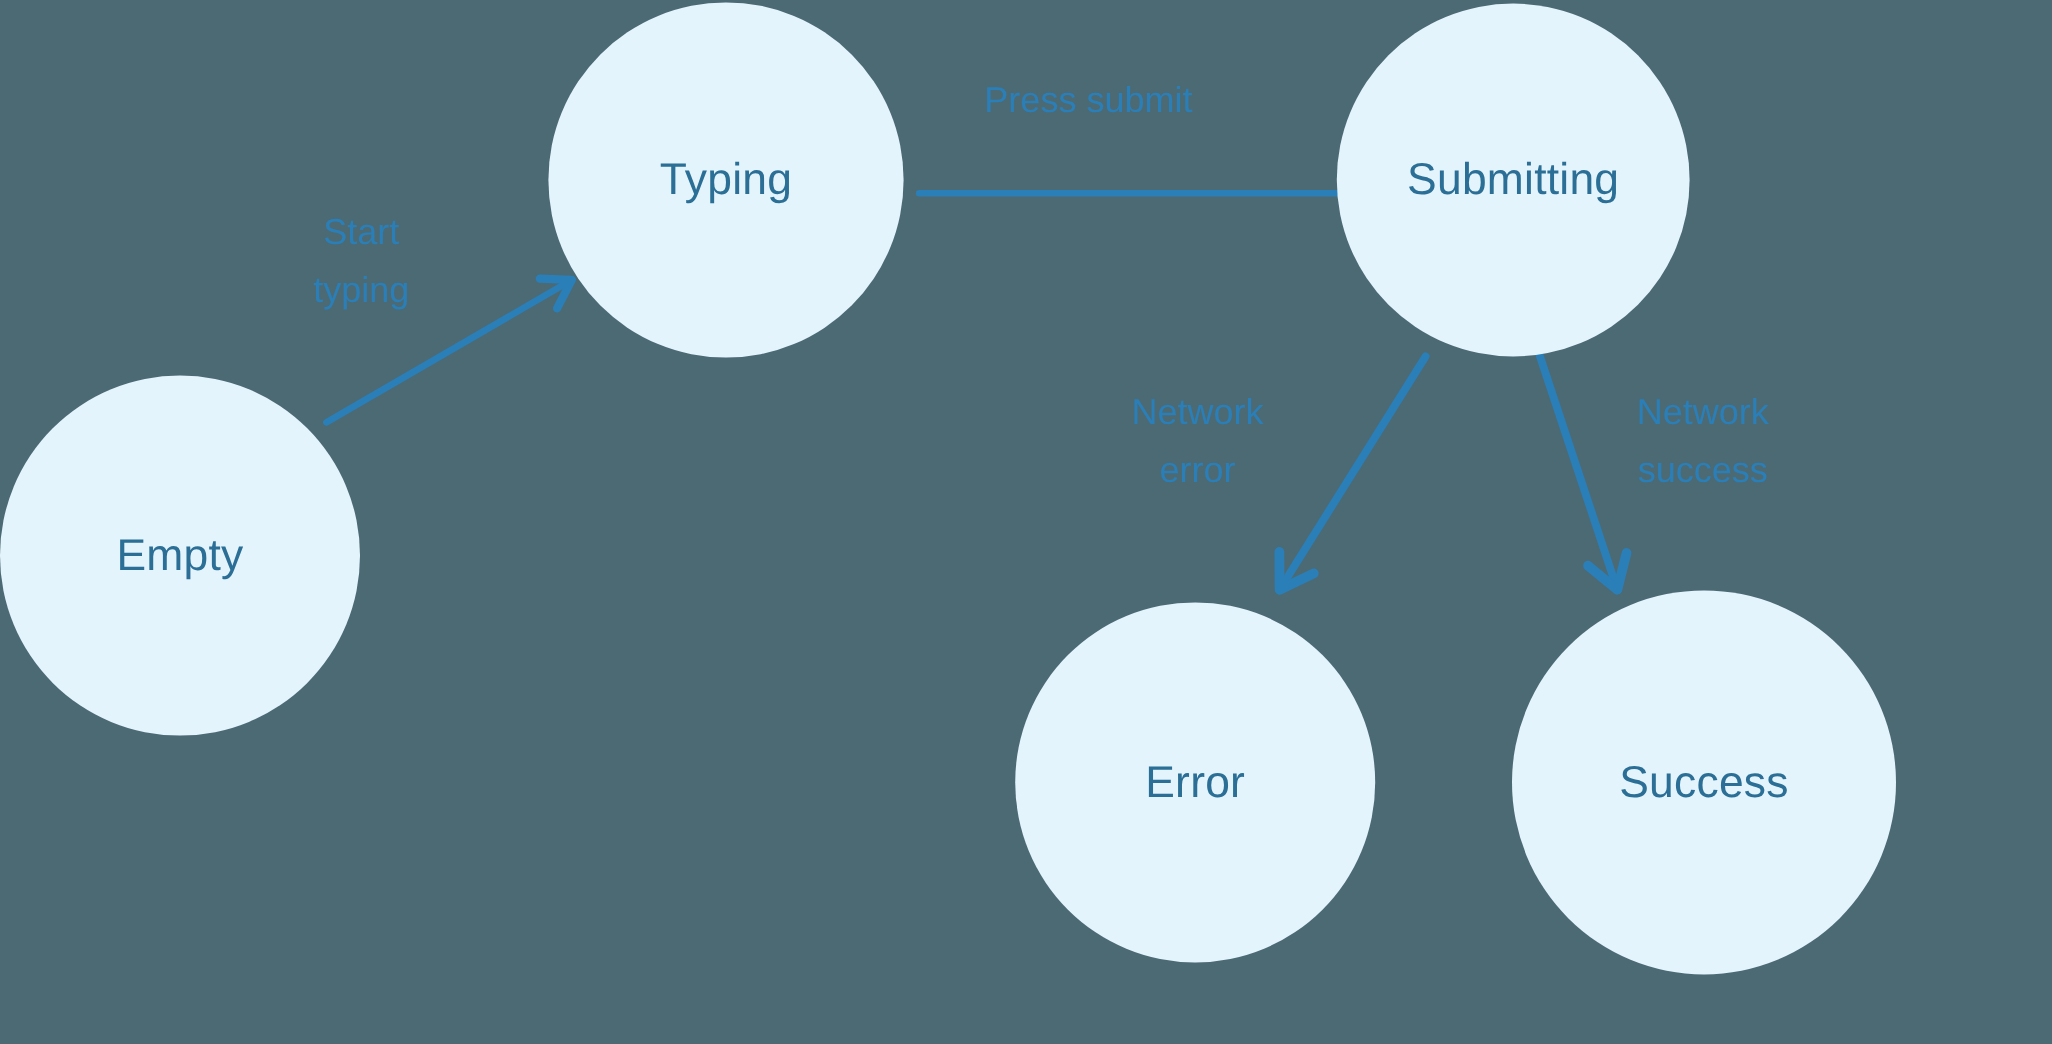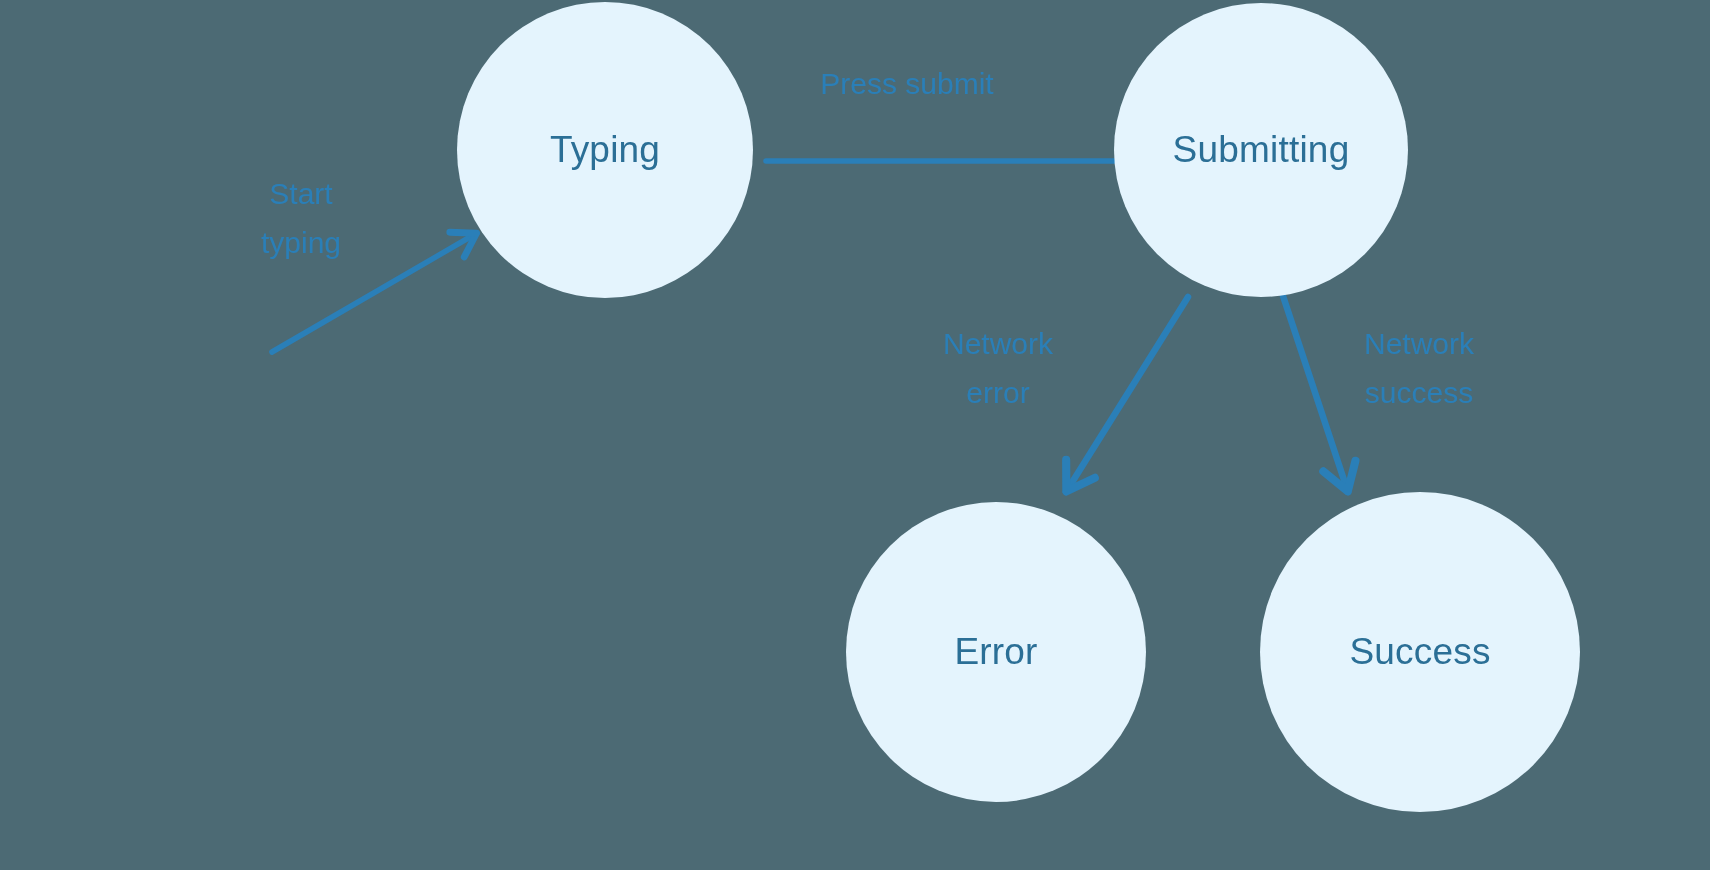--- a/index.html
+++ b/index.html
@@ -59,20 +59,23 @@
       <marker id="arrowhead" markerWidth="7" markerHeight="7" refX="5.2" refY="3.5" orient="auto" markerUnits="strokeWidth">
         <path d="M1,0.9 L5.1,3.5 L1,6.1" fill="none" stroke="#2a7fb8" stroke-width="1.25" stroke-linecap="round" stroke-linejoin="round"></path>
       </marker>
     </defs>
     <line x1="272" y1="352" x2="477" y2="233" stroke="#2a7fb8" stroke-width="5.5" stroke-linecap="round" marker-end="url(#arrowhead)"></line>
     <line x1="766" y1="161" x2="1145" y2="161" stroke="#2a7fb8" stroke-width="5.5" stroke-linecap="round" marker-end="url(#arrowhead)"></line>
     <line x1="1188" y1="297" x2="1066" y2="492" stroke="#2a7fb8" stroke-width="6.5" stroke-linecap="round" marker-end="url(#arrowhead)"></line>
     <line x1="1283" y1="296" x2="1348" y2="492" stroke="#2a7fb8" stroke-width="6.5" stroke-linecap="round" marker-end="url(#arrowhead)"></line>
   </svg>
 
+  <div class="node-circle" style="left:0px; top:313px; width:300px; height:300px;">
+    <span class="node-label">Empty</span>
+  </div>
 
   <div class="node-circle" style="left:457px; top:2px; width:296px; height:296px;">
     <span class="node-label">Typing</span>
   </div>
 
   <div class="node-circle" style="left:1114px; top:3px; width:294px; height:294px;">
     <span class="node-label">Submitting</span>
   </div>
 
   <div class="node-circle" style="left:846px; top:502px; width:300px; height:300px;">

